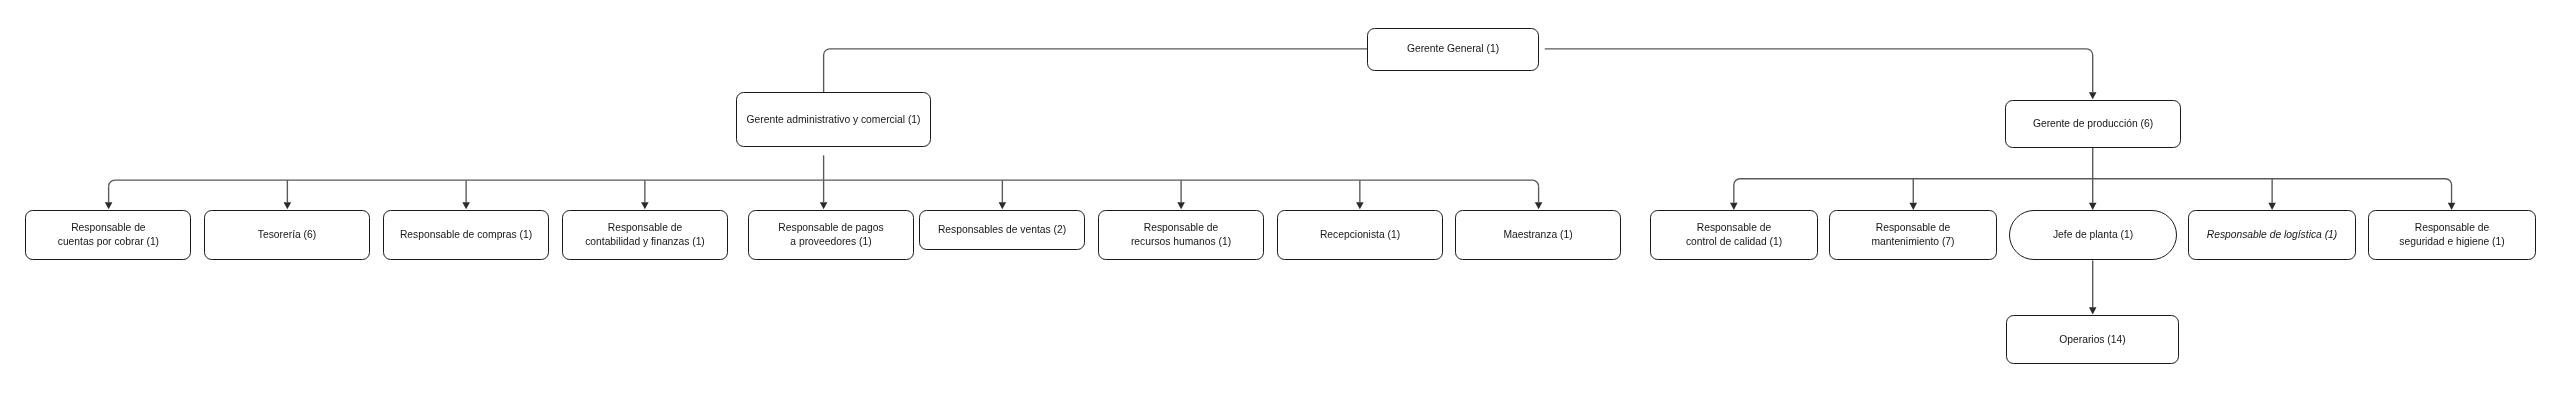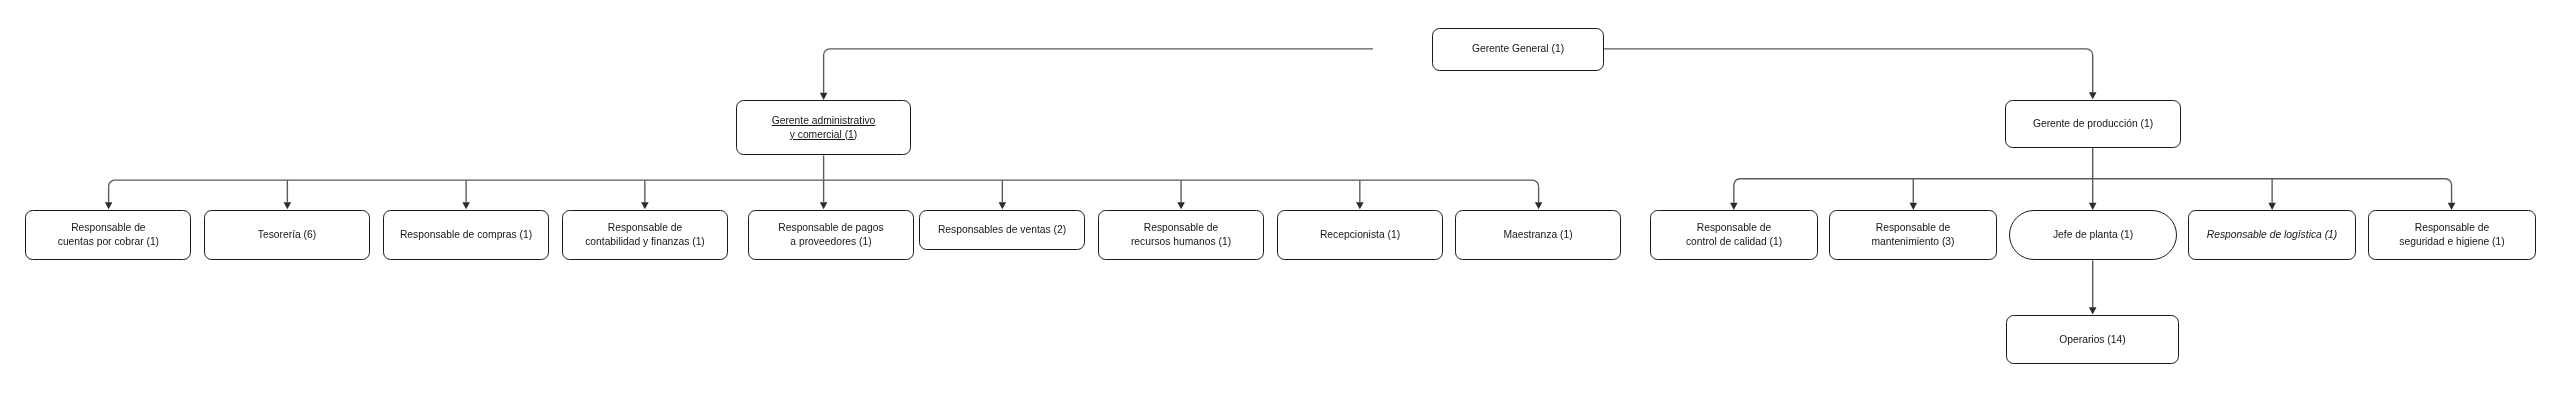--- a/index.html
+++ b/index.html
@@ -77,28 +77,28 @@
       <path d="M 3044 260 L 3044 295" fill="none" stroke="#5a5a5a" stroke-width="2"></path>
       <polygon points="3038.5,295 3049.5,295 3044,305.5" fill="#2b2b2b"></polygon>
       <path d="M 3305 260 L 3305 295" fill="none" stroke="#5a5a5a" stroke-width="2"></path>
       <polygon points="3299.5,295 3310.5,295 3305,305.5" fill="#2b2b2b"></polygon>
       <path d="M 3566 269 L 3566 295" fill="none" stroke="#5a5a5a" stroke-width="2"></path>
       <polygon points="3560.5,295 3571.5,295 3566,305.5" fill="#2b2b2b"></polygon>
       <path d="M 3044 379 L 3044 447" fill="none" stroke="#5a5a5a" stroke-width="2"></path>
       <polygon points="3038.5,447 3049.5,447 3044,457.5" fill="#2b2b2b"></polygon>
     </svg>
   <div id="node-layer">
-      <div class="node" style="left: 1432px; top: 27.5px; width: 172px; height: 43px;">
+      <div class="node" style="left: 1367px; top: 27.5px; width: 172px; height: 43px;">
     <span class="node-label">Gerente General (1)</span>
   </div>
-      <div class="node" style="left: 736px; top: 100px; width: 175px; height: 55px; text-decoration: underline;">
+      <div class="node" style="left: 736px; top: 92px; width: 195px; height: 55px;">
     <span class="node-label">Gerente administrativo y comercial (1)</span>
   </div>
       <div class="node" style="left: 2005px; top: 100px; width: 176px; height: 48px;">
-    <span class="node-label">Gerente de producción (1)</span>
+    <span class="node-label">Gerente de producción (6)</span>
   </div>
       <div class="node" style="left: 25.4px; top: 210px; width: 166px; height: 50px;">
     <span class="node-label">Responsable de cuentas por cobrar (1)</span>
   </div>
       <div class="node" style="left: 204px; top: 210px; width: 166px; height: 50px;">
     <span class="node-label">Tesorería (6)</span>
   </div>
       <div class="node" style="left: 383px; top: 210px; width: 166px; height: 50px;">
     <span class="node-label">Responsable de compras (1)</span>
   </div>
@@ -117,21 +117,21 @@
       <div class="node" style="left: 1277px; top: 210px; width: 166px; height: 50px;">
     <span class="node-label">Recepcionista (1)</span>
   </div>
       <div class="node" style="left: 1455px; top: 210px; width: 166px; height: 50px;">
     <span class="node-label">Maestranza (1)</span>
   </div>
       <div class="node" style="left: 1650px; top: 210px; width: 168px; height: 50px;">
     <span class="node-label">Responsable de control de calidad (1)</span>
   </div>
       <div class="node" style="left: 1829px; top: 210px; width: 168px; height: 50px;">
-    <span class="node-label">Responsable de mantenimiento (3)</span>
+    <span class="node-label">Responsable de mantenimiento (7)</span>
   </div>
       <div class="node" style="left: 2009px; top: 210px; width: 168px; height: 50px; border-radius: 25px;">
     <span class="node-label">Jefe de planta (1)</span>
   </div>
       <div class="node" style="left: 2188px; top: 210px; width: 168px; height: 50px; font-style: italic;">
     <span class="node-label">Responsable de logística (1)</span>
   </div>
       <div class="node" style="left: 2368px; top: 210px; width: 168px; height: 50px;">
     <span class="node-label">Responsable de seguridad e higiene (1)</span>
   </div>

